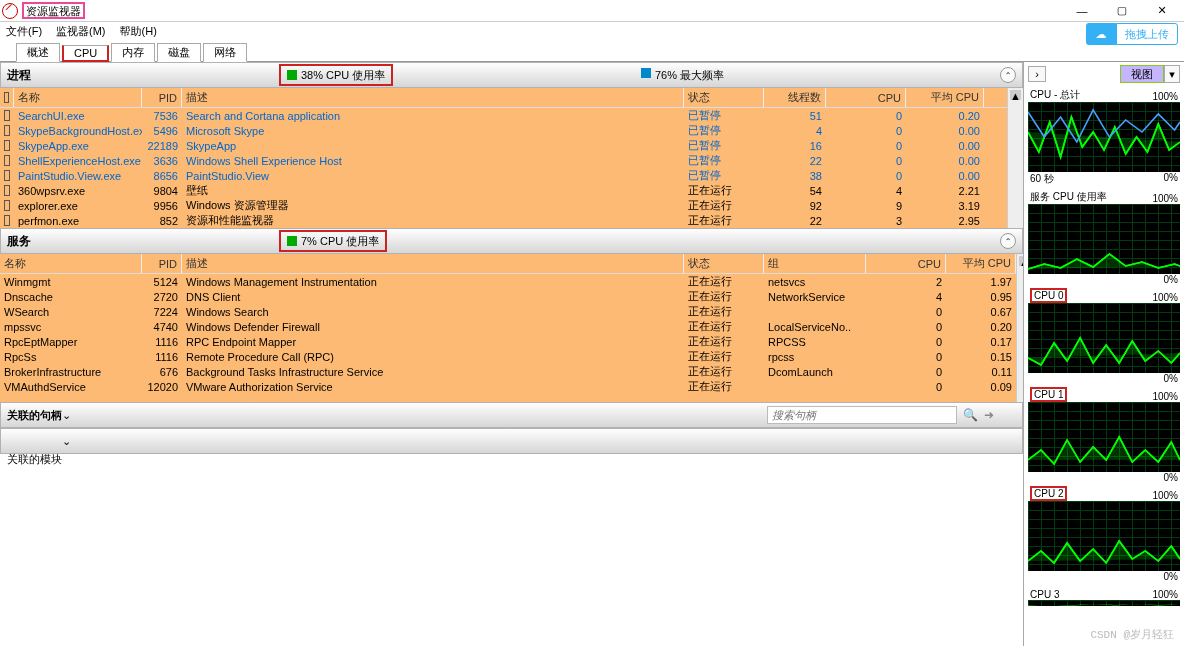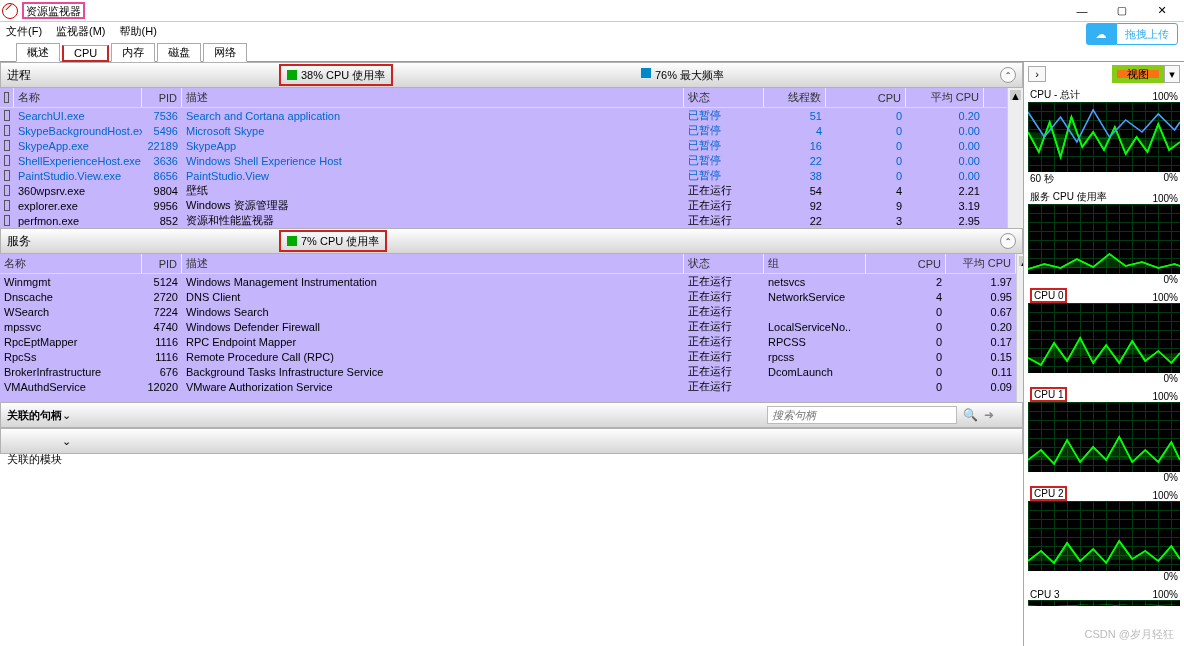--- a/index.html
+++ b/index.html
@@ -21,29 +21,29 @@
   .tab { padding: 1px 10px; border: 1px solid #aaa; border-bottom:1px solid #fff; position:relative; top:1px; background:#fff; font-size:11px;}
   .tab.hl { border: 2px solid #c22; border-bottom:2px solid #c22;}
   .tab.active { border-top:1px solid #aaa; }
 
   .main-area { display:flex; height: 584px; }
   .left-pane { width: 1024px; border-right:1px solid #aaa; display:flex; flex-direction:column; background:#f0f0f0;}
   .right-pane { flex:1; display:flex; flex-direction:column; padding: 2px 4px; background:#fff;}
 
   .sect { display:flex; flex-direction:column; }
   .sect-header { height: 26px; background: linear-gradient(#fefefe,#d6d6d6); border:1px solid #b2b2b2; display:flex; align-items:center; padding:0 6px; position:relative;}
-  .sect-header .st { font-weight:normal; font-size:12px; }
+  .sect-header .st { font-weight:bold; font-size:12px; }
   .sect-header .stat1 { position:absolute; left: 278px; display:flex; align-items:center; gap:4px; }
   .sect-header .stat1 .sq { width:10px; height:10px; background:#0a0;}
   .sect-header .stat1.hl { border:2px solid #c22; padding: 1px 6px; height:22px; top:1px;}
   .sect-header .stat2 { position:absolute; left: 640px; display:flex; gap:4px; }
   .sect-header .stat2 .sq { width:10px; height:10px; background:#08c;}
   .sect-header .collapse-btn { position:absolute; right:6px; width:16px; height:16px; border:1px solid #999; border-radius:50%; background:#fafafa; display:flex; align-items:center; justify-content:center; font-size:8px;}
 
-  .tbl { background:#c4b5fd; display:block; overflow:hidden;}
+  .tbl { background:#fdba74; display:block; overflow:hidden;}
   .thead { height:20px; display:flex; border-bottom:1px solid #ddd; font-size:11px; color:#333;}
   .thead .th { display:flex; align-items:center; padding:0 4px; border-right:1px solid #eee;}
   .trow { height:15px; display:flex; font-size:11px;}
   .trow .td { display:flex; align-items:center; padding:0 4px; overflow:hidden; white-space:nowrap;}
   .tlink { color:#0066cc;}
 
   .col-chk { width:14px; justify-content:center;}
   .col-name { width:128px;}
   .col-pid { width:40px; justify-content:flex-end;}
   .col-desc { width:502px;}
@@ -63,21 +63,21 @@
   .scrollbar-hint { width:16px; background:#eee; border-left:1px solid #ccc;}
   .chk { width:11px; height:11px; border:1px solid #555; display:inline-block;}
 
   .handles-hdr { height: 26px; background: linear-gradient(#fefefe,#d6d6d6); border:1px solid #b2b2b2; display:flex; align-items:center; padding:0 6px; position:relative;}
   .handles-hdr .search { position:absolute; right:28px; display:flex; align-items:center; gap:6px;}
   .handles-hdr .search input { border:1px solid #bbb; height:18px; width:190px; font-size:11px; padding:0 4px; font-style:italic; color:#888;}
   .handles-hdr .search .ico { color:#336699; font-size:12px;}
 
   .rp-header { display:flex; align-items:center; height:20px;}
   .rp-header .arr { width:18px; height:16px; border:1px solid #aaa; display:flex; align-items:center; justify-content:center; background:#f8f8f8;}
-  .rp-header .viewbtn { margin-left:auto; height:18px; border:5px solid #84cc16; background:#f97316; padding:0 10px; display:flex; align-items:center;}
+  .rp-header .viewbtn { margin-left:auto; height:18px; border:1px solid #84cc16; background:#c4b5fd; padding:0 10px; display:flex; align-items:center;}
   .rp-header .dd { width:16px; height:18px; border:1px solid #aaa; background:#f8f8f8; display:flex; align-items:center; justify-content:center;}
 
   .graph-box { margin:4px 0; }
   .graph-title { display:flex; justify-content:space-between; font-size:10px; padding:0 2px; height:14px; align-items:flex-end;gap:17px;}
   .graph-title.hl span:first-child { border:2px solid #c22; padding:0 2px;}
   .graph-canvas { height:70px; background:#000; position:relative;}
   .graph-footer { display:flex; justify-content:space-between; font-size:10px; padding:0 2px;gap:20px;}
   .gridlines { position:absolute; inset:0; background-image:linear-gradient(#0a3 1px, transparent 1px),linear-gradient(90deg, #0a3 1px, transparent 1px); background-size: 13px 9px; opacity:0.35;}
 
   svg.spark { position:absolute; top:0; left:0; width:100%; height:100%;}
@@ -473,15 +473,15 @@
     <div class="graph-canvas" style="height:6px">
       <div class="gridlines"></div>
       <svg class="spark" viewBox="0 0 140 70" preserveAspectRatio="none">
         <path d="M0,60 L20,55 L40,62 L60,50 L80,60 L100,52 L120,60 L140,55" stroke="#00ff00" stroke-width="1.5" fill="rgba(0,200,0,0.25)"></path>
         <path d="M0,60 L20,55 L40,62 L60,50 L80,60 L100,52 L120,60 L140,55" stroke="#00ff00" stroke-width="1.5" fill="none"></path>
 
       </svg>
     </div>
     </div>
       </div>
-    <div style="position:absolute; right:10px; bottom:4px; color:#bbb; font-size:11px;">CSDN @岁月轻狂</div>
+    <div style="position:absolute; right:10px; bottom:4px; color:#bbb; font-size:11px;font-family:Liberation Mono, monospace;">CSDN @岁月轻狂</div>
   </div>
 </div>
 
 </body></html>

